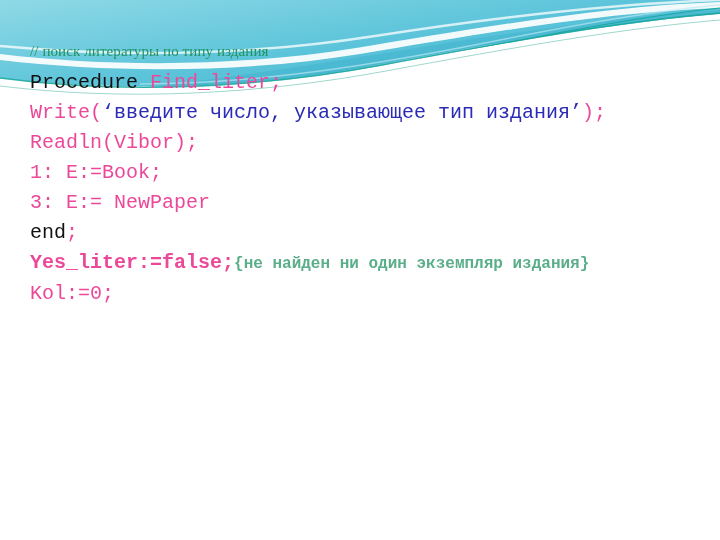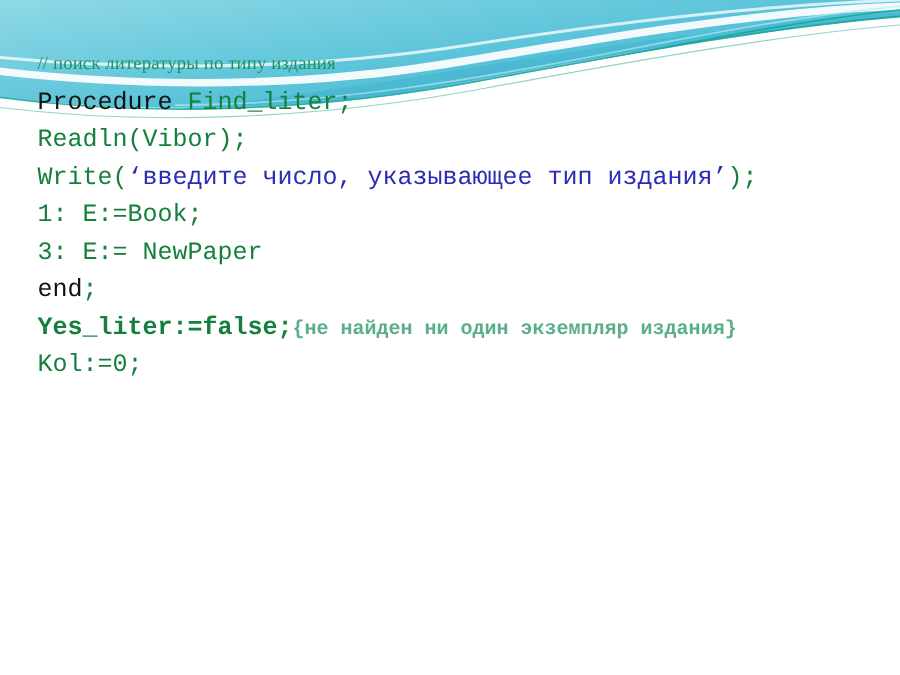--- a/index.html
+++ b/index.html
@@ -79,21 +79,21 @@
     color: #111111;
   }
   .str {
     color: #2B2BB5;
   }
   .cmt {
     color: #5AAE8A;
     font-size: 16px;
   }
   .plain {
-    color: #15803d;
+    color: #ec4899;
   }
 </style>
 </head>
 <body>
 
 <div id="slide">
 
   <div id="wave-decoration">
     <svg viewBox="0 0 720 120" preserveAspectRatio="none" xmlns="http://www.w3.org/2000/svg">
       <defs>
@@ -143,22 +143,22 @@
       <path d="M0,86 C122,101 256,95 386,71 C516,47 624,28 720,20" fill="none" stroke="#3BAE98" stroke-width="0.9" opacity="0.55"></path>
     </svg>
   </div>
 
   <div id="code-block">
 
     <div class="comment-head">// поиск литературы по типу издания</div>
 
     <div id="code-lines">
         <div class="code-line"><span class="kw">Procedure</span><span class="plain"> Find_liter;</span></div>
+        <div class="code-line wrapping"><span class="plain">Write(</span><span class="str">‘введите число, указывающее тип издания’</span><span class="plain">);</span></div>
         <div class="code-line"><span class="plain">Readln(Vibor);</span></div>
-        <div class="code-line wrapping"><span class="plain">Write(</span><span class="str">‘введите число, указывающее тип издания’</span><span class="plain">);</span></div>
         <div class="code-line"><span class="plain">1: E:=Book;</span></div>
         <div class="code-line"><span class="plain">3: E:= NewPaper</span></div>
         <div class="code-line"><span class="kw">end</span><span class="plain">;</span></div>
         <div class="code-line wrapping" style="padding-left: 60px; text-indent: -60px; font-weight: bold;"><span class="plain">Yes_liter:=false;</span><span class="cmt">{не найден ни один экземпляр издания}</span></div>
         <div class="code-line"><span class="plain">Kol:=0;</span></div>
       </div>
 
   </div>
 
 </div>

